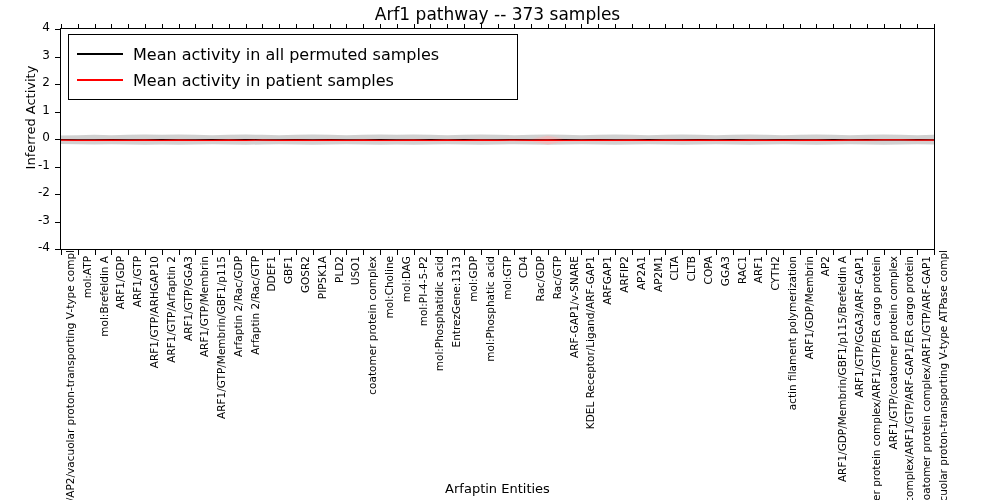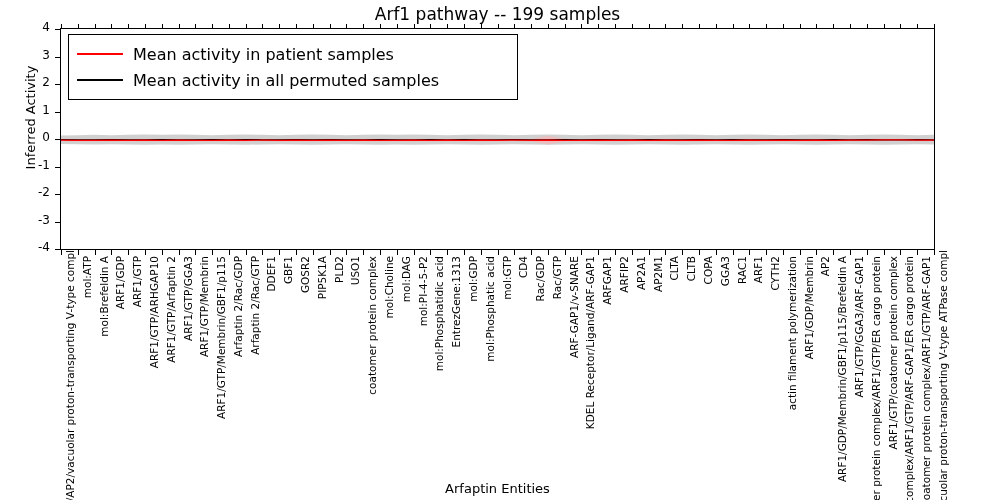--- a/index.html
+++ b/index.html
@@ -140,21 +140,21 @@
     position: absolute;
     left: 0;
     top: 0;
   }
 </style>
 </head>
 <body>
 
 <div id="figure">
 
-  <div id="title">Arf1 pathway -- 199 samples</div>
+  <div id="title">Arf1 pathway -- 373 samples</div>
   <div id="ylabel">Inferred Activity</div>
   <div id="xlabel">Arfaptin Entities</div>
 
   <div id="yticks">
       <div class="ytick-wrap" style="top: 249px;">
         <div class="ytick-mark"></div>
         <div class="ytick-mark right"></div>
         <div class="ytick-text">-4</div>
       </div>
       <div class="ytick-wrap" style="top: 221.5px;">
@@ -368,22 +368,22 @@
     <svg class="plot" id="plotsvg" width="873" height="220">
         <path d="M0.00,106.42 L16.79,106.15 L33.58,105.87 L50.37,106.15 L67.15,105.87 L83.94,105.60 L100.73,105.87 L117.52,105.60 L134.31,105.87 L151.10,106.15 L167.88,105.87 L184.67,105.60 L201.46,105.87 L218.25,106.15 L235.04,105.87 L251.83,105.60 L268.62,105.87 L285.40,106.15 L302.19,105.87 L318.98,105.60 L335.77,105.87 L352.56,105.60 L369.35,105.87 L386.13,106.15 L402.92,105.87 L419.71,105.60 L436.50,105.87 L453.29,106.15 L470.08,105.87 L486.87,105.60 L503.65,105.87 L520.44,106.15 L537.23,105.87 L554.02,105.60 L570.81,105.87 L587.60,106.15 L604.38,105.87 L621.17,105.60 L637.96,105.87 L654.75,106.15 L671.54,105.87 L688.33,105.60 L705.12,105.87 L721.90,106.15 L738.69,105.87 L755.48,105.60 L772.27,105.87 L789.06,106.15 L805.85,105.87 L822.63,105.60 L839.42,105.87 L856.21,106.15 L873.00,105.87 L873.00,115.50 L856.21,115.22 L839.42,115.50 L822.63,115.78 L805.85,115.50 L789.06,115.22 L772.27,115.50 L755.48,115.78 L738.69,115.50 L721.90,115.22 L705.12,115.50 L688.33,115.78 L671.54,115.50 L654.75,115.22 L637.96,115.50 L621.17,115.78 L604.38,115.50 L587.60,115.22 L570.81,115.50 L554.02,115.78 L537.23,115.50 L520.44,115.22 L503.65,115.50 L486.87,115.78 L470.08,115.50 L453.29,115.22 L436.50,115.50 L419.71,115.78 L402.92,115.50 L386.13,115.22 L369.35,115.50 L352.56,115.78 L335.77,115.50 L318.98,115.78 L302.19,115.50 L285.40,115.22 L268.62,115.50 L251.83,115.78 L235.04,115.50 L218.25,115.22 L201.46,115.50 L184.67,115.78 L167.88,115.50 L151.10,115.22 L134.31,115.50 L117.52,115.78 L100.73,115.50 L83.94,115.78 L67.15,115.50 L50.37,115.22 L33.58,115.50 L16.79,115.22 L0.00,114.95 Z" fill="#b0b0b0" fill-opacity="0.6" stroke="none"></path>
         <path d="M0.00,110.00 L16.79,110.00 L33.58,110.00 L50.37,110.00 L67.15,110.00 L83.94,110.00 L100.73,110.00 L117.52,110.00 L134.31,110.00 L151.10,110.00 L167.88,110.00 L184.67,110.00 L201.46,110.00 L218.25,110.00 L235.04,110.00 L251.83,110.00 L268.62,110.00 L285.40,110.00 L302.19,110.00 L318.98,110.00 L335.77,110.00 L352.56,110.00 L369.35,110.00 L386.13,110.00 L402.92,110.00 L419.71,110.00 L436.50,110.00 L453.29,110.00 L470.08,110.00 L486.87,106.70 L503.65,110.00 L520.44,110.00 L537.23,110.00 L554.02,110.00 L570.81,110.00 L587.60,110.00 L604.38,110.00 L621.17,110.00 L637.96,110.00 L654.75,110.00 L671.54,110.00 L688.33,110.00 L705.12,110.00 L721.90,110.00 L738.69,110.00 L755.48,110.00 L772.27,110.00 L789.06,110.00 L805.85,110.00 L822.63,110.00 L839.42,110.00 L856.21,110.00 L873.00,110.00 L873.00,112.20 L856.21,112.20 L839.42,111.92 L822.63,111.92 L805.85,112.20 L789.06,112.20 L772.27,112.47 L755.48,112.20 L738.69,112.47 L721.90,112.20 L705.12,112.47 L688.33,112.20 L671.54,112.47 L654.75,112.47 L637.96,112.20 L621.17,112.47 L604.38,112.20 L587.60,112.47 L570.81,112.20 L554.02,112.47 L537.23,112.20 L520.44,112.47 L503.65,112.47 L486.87,115.50 L470.08,112.47 L453.29,112.20 L436.50,112.47 L419.71,112.20 L402.92,112.47 L386.13,112.20 L369.35,112.47 L352.56,112.20 L335.77,112.47 L318.98,112.47 L302.19,112.20 L285.40,112.47 L268.62,112.20 L251.83,112.47 L235.04,112.20 L218.25,112.47 L201.46,112.20 L184.67,112.47 L167.88,112.20 L151.10,112.47 L134.31,112.47 L117.52,112.20 L100.73,112.47 L83.94,112.20 L67.15,112.47 L50.37,112.20 L33.58,112.47 L16.79,112.47 L0.00,112.20 Z" fill="#f3b8b8" fill-opacity="0.75" stroke="none"></path>
         <path d="M0.00,110.55 L16.79,110.82 L33.58,110.82 L50.37,110.55 L67.15,110.82 L83.94,110.82 L100.73,110.55 L117.52,110.82 L134.31,110.82 L151.10,110.55 L167.88,110.82 L184.67,110.55 L201.46,110.82 L218.25,110.82 L235.04,110.55 L251.83,110.82 L268.62,110.55 L285.40,110.82 L302.19,110.82 L318.98,110.55 L335.77,110.82 L352.56,110.82 L369.35,110.55 L386.13,110.82 L402.92,110.55 L419.71,110.82 L436.50,110.82 L453.29,110.55 L470.08,110.82 L486.87,110.82 L503.65,110.55 L520.44,110.82 L537.23,110.55 L554.02,110.82 L570.81,110.82 L587.60,110.55 L604.38,110.82 L621.17,110.82 L637.96,110.55 L654.75,110.82 L671.54,110.55 L688.33,110.82 L705.12,110.82 L721.90,110.55 L738.69,110.82 L755.48,110.82 L772.27,110.55 L789.06,110.82 L805.85,110.55 L822.63,110.82 L839.42,110.82 L856.21,110.55 L873.00,110.82" fill="none" stroke="#000000" stroke-width="1.2"></path>
         <path d="M0.00,111.10 L16.79,111.38 L33.58,111.38 L50.37,111.10 L67.15,111.38 L83.94,111.10 L100.73,111.38 L117.52,111.10 L134.31,111.38 L151.10,111.38 L167.88,111.10 L184.67,111.38 L201.46,111.10 L218.25,111.38 L235.04,111.10 L251.83,111.38 L268.62,111.10 L285.40,111.38 L302.19,111.10 L318.98,111.38 L335.77,111.38 L352.56,111.10 L369.35,111.38 L386.13,111.10 L402.92,111.38 L419.71,111.10 L436.50,111.38 L453.29,111.10 L470.08,111.38 L486.87,111.10 L503.65,111.38 L520.44,111.38 L537.23,111.10 L554.02,111.38 L570.81,111.10 L587.60,111.38 L604.38,111.10 L621.17,111.38 L637.96,111.10 L654.75,111.38 L671.54,111.38 L688.33,111.10 L705.12,111.38 L721.90,111.10 L738.69,111.38 L755.48,111.10 L772.27,111.38 L789.06,111.10 L805.85,111.10 L822.63,110.82 L839.42,110.82 L856.21,111.10 L873.00,111.10" fill="none" stroke="#ff0000" stroke-width="1.2"></path>
       </svg>
   </div>
 
   <div id="legend">
     <div class="legend-row">
+      <span class="legend-swatch" style="border-top-color:#000000"></span>
+      <span class="legend-text">Mean activity in all permuted samples</span>
+    </div>
+    <div class="legend-row">
       <span class="legend-swatch" style="border-top-color:#ff0000"></span>
       <span class="legend-text">Mean activity in patient samples</span>
     </div>
-    <div class="legend-row">
-      <span class="legend-swatch" style="border-top-color:#000000"></span>
-      <span class="legend-text">Mean activity in all permuted samples</span>
-    </div>
   </div>
 
 </div>
 
 </body></html>

